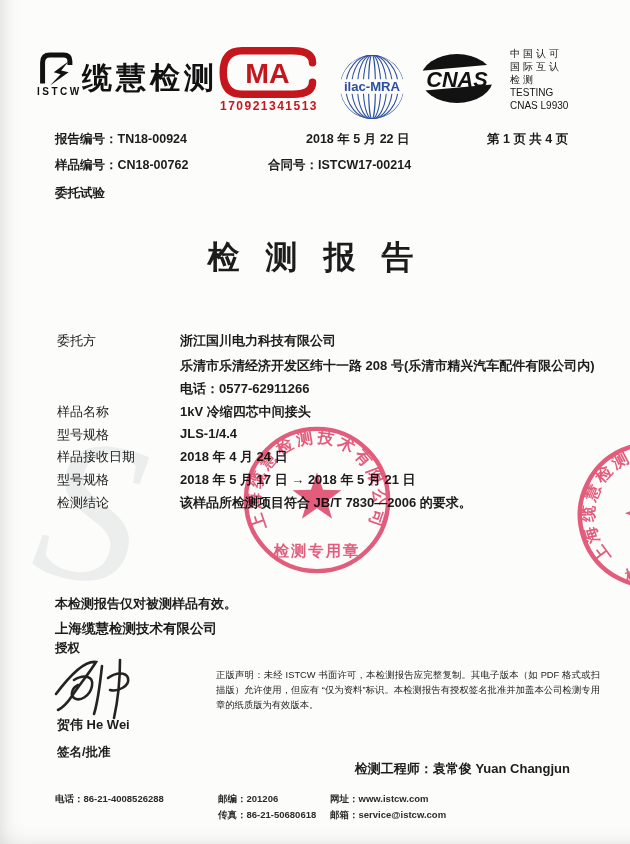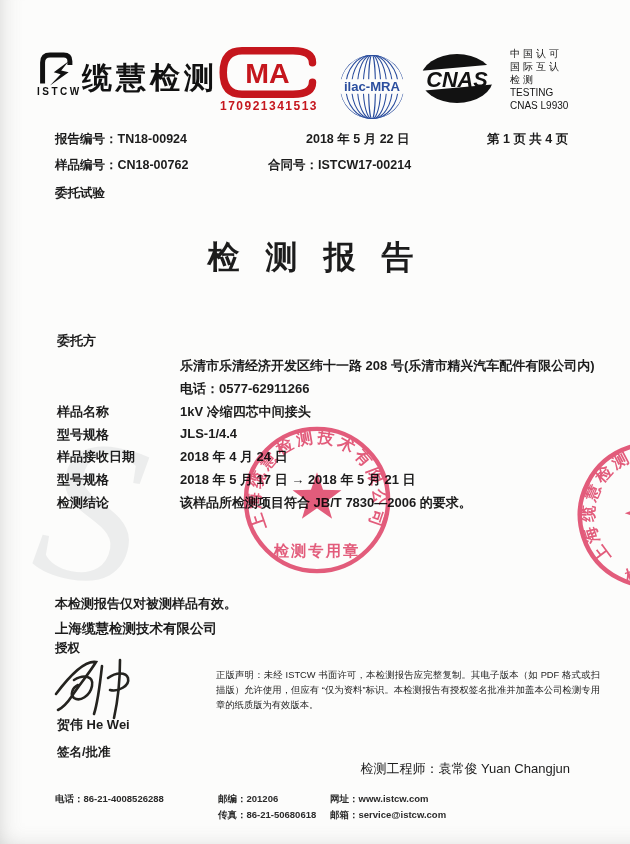--- a/index.html
+++ b/index.html
@@ -21,34 +21,34 @@
   .accred .cnz{letter-spacing:3px;}
 
   
   .meta{font-size:12.5px;font-weight:700;white-space:nowrap;}
 
   
   .title{left:0;top:236px;width:630px;text-align:center;font-size:32px;font-weight:700;
          letter-spacing:9px;font-family:"Liberation Serif","DejaVu Serif",serif;white-space:pre;}
 
   
-  .flabel{left:57px;font-size:13px;font-weight:700;white-space:nowrap;}
+  .flabel{left:57px;font-size:13px;font-weight:400;white-space:nowrap;}
   .fvalue{left:180px;font-size:13px;font-weight:700;white-space:nowrap;}
 
   
   .stamp{color:#e2466b;opacity:.88;mix-blend-mode:multiply;}
   .stamp-main{left:238px;top:421px;}
   .stamp-side{left:572px;top:436px;transform:rotate(-18deg);}
 
   .watermark{left:40px;top:408px;font-size:205px;font-family:"Liberation Serif","DejaVu Serif",serif;
              font-style:italic;color:#7e858b;opacity:.12;transform:rotate(10deg);line-height:1;}
 
   .disclaimer{left:216px;top:668px;width:384px;font-size:9.3px;line-height:1.6;color:#222;
               text-align:justify;font-weight:400;}
-  .engineer{left:260px;top:760px;width:310px;text-align:right;font-size:13px;font-weight:400;white-space:nowrap;}
+  .engineer{left:260px;top:760px;width:310px;text-align:right;font-size:13px;font-weight:700;white-space:nowrap;}
 
   .footer{font-size:9.5px;font-weight:700;line-height:16px;color:#2a2a2a;white-space:nowrap;}
 </style>
 </head>
 <body>
 
 <div class="page">
 
   <div class="abs watermark">S</div>
 
@@ -102,20 +102,21 @@
   <div class="abs meta" style="left:487px;top:131px">第 1 页 共 4 页</div>
 
   <div class="abs meta" style="left:55px;top:157px"><span>样品编号：</span><span>CN18-00762</span></div>
   <div class="abs meta" style="left:268px;top:157px"><span>合同号：</span><span>ISTCW17-00214</span></div>
 
   <div class="abs meta" style="left:55px;top:185px">委托试验</div>
 
   <div class="abs title">检 测 报 告</div>
 
   <div class="abs flabel" style="top:332px">委托方</div>
+  <div class="abs fvalue" style="top:332px">浙江国川电力科技有限公司</div>
 
   <div class="abs fvalue" style="top:357px">乐清市乐清经济开发区纬十一路 208 号(乐清市精兴汽车配件有限公司内)</div>
   <div class="abs fvalue" style="top:380px">电话：0577-62911266</div>
 
   <div class="abs flabel" style="top:403px">样品名称</div>
   <div class="abs fvalue" style="top:403px">1kV 冷缩四芯中间接头</div>
 
   <div class="abs flabel" style="top:426px">型号规格</div>
   <div class="abs fvalue" style="top:426px">JLS-1/4.4</div>
 

